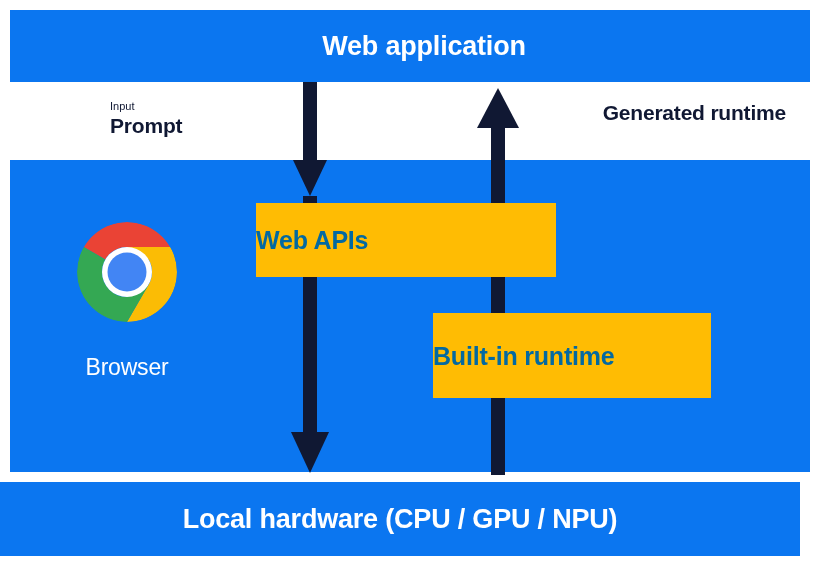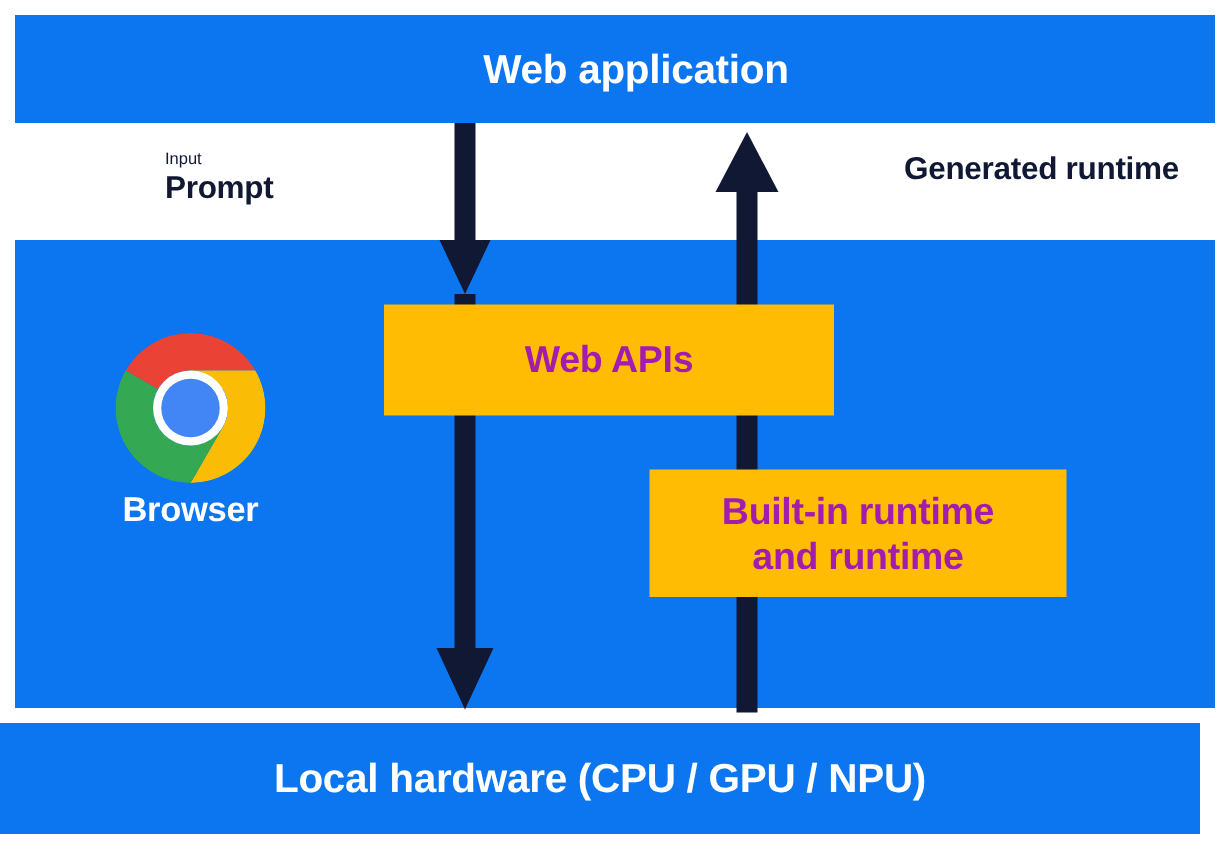--- a/index.html
+++ b/index.html
@@ -74,23 +74,22 @@
   }
   .io-input  { left: 110px; top: 100px; text-align: left; }
   .io-output { right: 34px;  top: 100px; text-align: right; }
 
   
   .ybox {
     position: absolute;
     background: #FFBC03;
     display: flex;
     align-items: center;
-    justify-content: center;
     text-align: center;
-    color: #a21caf;
+    color: #0369a1;
     font-weight: bold;
     letter-spacing: -0.2px;
     line-height: 1.2;
   }
   .ybox-webapis {
     left: 256px; top: 203px;
     width: 300px; height: 74px;
     font-size: 25px;
   }
   .ybox-builtin {
@@ -108,24 +107,24 @@
     width: 158px;
     text-align: center;
   }
   .chrome-logo {
     width: 100px;
     height: 100px;
     margin: 0 auto;
     display: block;
   }
   .browser-label {
-    margin-top: 4px;
+    margin-top: 32px;
     color: #ffffff;
     font-size: 23px;
-    font-weight: bold;
+    font-weight: normal;
     letter-spacing: -0.2px;
   }
 </style>
 </head>
 <body>
 
 <div id="diagram">
 
   <div class="band band-top">
     <span class="band-title">Web application</span>
@@ -161,21 +160,20 @@
     <span class="io-value">Generated runtime</span>
   </div>
 
   <div class="ybox ybox-webapis">
     <span>Web APIs</span>
   </div>
 
   <div class="ybox ybox-builtin">
     <span>
       <span class="line">Built-in runtime</span>
-      <span class="line">and runtime</span>
     </span>
   </div>
 
   <div class="browser-group">
     <svg class="chrome-logo" viewBox="0 0 100 100">
       <defs>
         <clipPath id="circleClip">
           <circle cx="50" cy="50" r="50"></circle>
         </clipPath>
       </defs>

